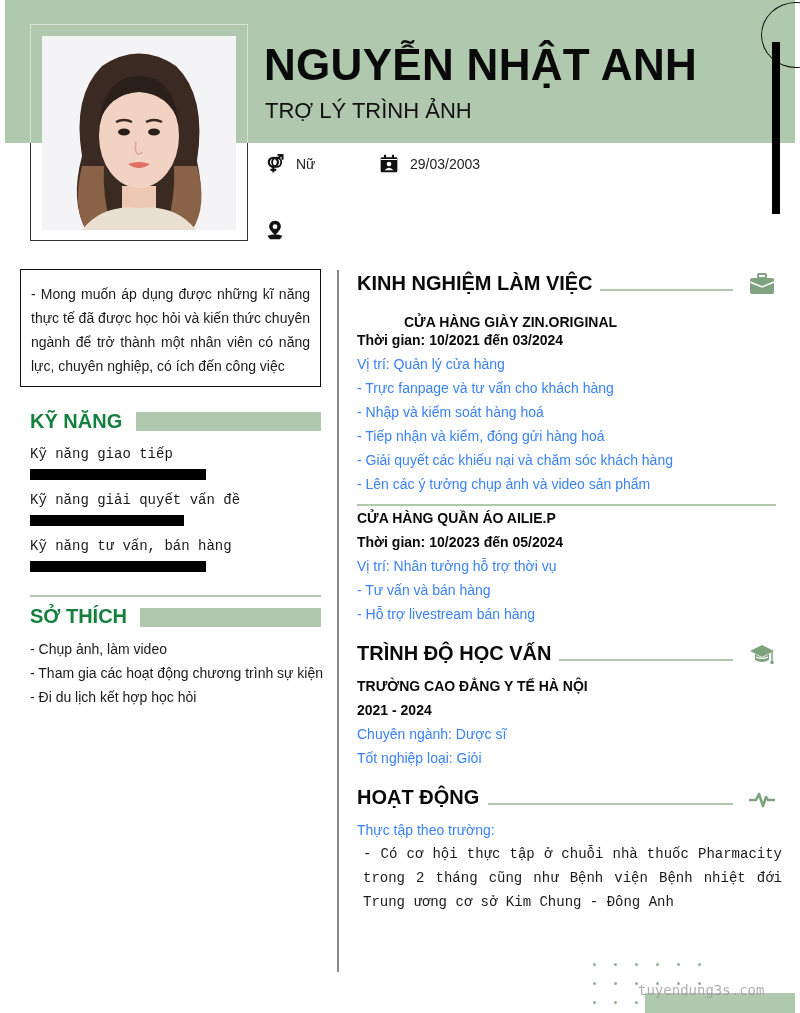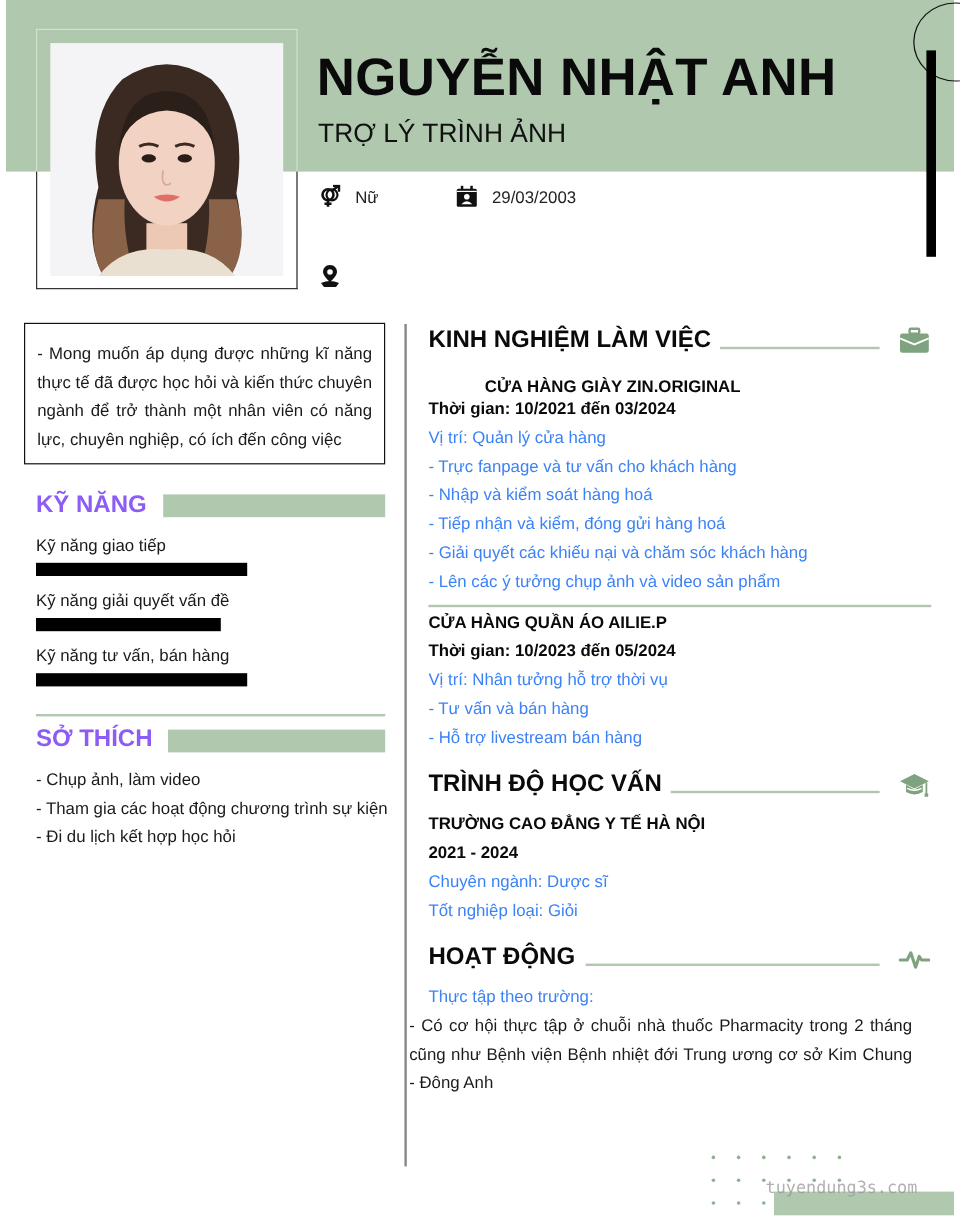--- a/index.html
+++ b/index.html
@@ -17,38 +17,38 @@
 
   .name { position: absolute; left: 264px; top: 40px; font-size: 44px; font-weight: bold; letter-spacing: 0.3px; color: #0a0a0a; white-space: nowrap; }
   .job { position: absolute; left: 265px; top: 98px; font-size: 22px; color: #111; white-space: nowrap; }
 
   .info { position: absolute; display: flex; align-items: center; font-size: 14px; color: #222; white-space: nowrap; }
   .info .ic { width: 20px; height: 20px; margin-right: 11px; display: inline-flex; align-items: center; justify-content: center; }
   .info svg { width: 20px; height: 20px; display: block; }
 
   .objective { position: absolute; left: 20px; top: 269px; width: 301px; height: 118px; border: 1.5px solid #111; padding: 12px 10px 0 10px; font-size: 14px; line-height: 24px; text-align: justify; color: #1a1a1a; }
 
-  .left-title { position: absolute; left: 30px; font-size: 20px; font-weight: bold; color: #8b5cf6; }
+  .left-title { position: absolute; left: 30px; font-size: 20px; font-weight: bold; color: #15803d; }
   .left-title-bar { position: absolute; height: 19px; background: #afc8ae; }
-  .skill-label { position: absolute; left: 30px; font-size: 14px; color: #1a1a1a; }
+  .skill-label { position: absolute; left: 30px; font-size: 14px; color: #1a1a1a; font-family: Liberation Mono, monospace; }
   .skill-bar { position: absolute; left: 30px; height: 11px; background: #000; }
   .left-divider { position: absolute; left: 30px; top: 595px; width: 291px; height: 2px; background: #afc8ae; }
   .hobby { position: absolute; left: 30px; font-size: 14px; color: #1a1a1a; white-space: nowrap; }
 
   .vline { position: absolute; left: 337px; top: 270px; width: 2px; height: 702px; background: #888; }
 
   .sec-title { position: absolute; left: 357px; font-size: 20px; font-weight: bold; color: #0a0a0a; white-space: nowrap; }
   .sec-line { position: absolute; height: 1.5px; background: #afc8ae; }
   .sec-icon { position: absolute; width: 26px; height: 26px; }
   .sec-icon svg { width: 26px; height: 26px; display: block; }
 
   .r-line { position: absolute; left: 357px; font-size: 14px; color: #3b82f6; white-space: nowrap; }
   .r-bold { font-weight: bold; color: #0a0a0a; }
   .r-divider { position: absolute; left: 357px; top: 504px; width: 419px; height: 2px; background: #afc8ae; }
-  .r-para { position: absolute; left: 341px; width: 419px; font-size: 14px; line-height: 24px; text-align: justify; color: #1a1a1a; }
+  .r-para { position: absolute; left: 363px; width: 419px; font-size: 14px; line-height: 24px; text-align: justify; color: #1a1a1a; font-family: Liberation Mono, monospace; }
 
   .dots { position: absolute; left: 591px; top: 961px; width: 130px; height: 50px; }
   .dot { position: absolute; width: 3px; height: 3px; border-radius: 50%; background: #8fb28e; }
   .corner-block { position: absolute; left: 645px; top: 993px; width: 150px; height: 20px; background: #afc8ae; }
   .watermark { position: absolute; left: 638px; top: 982px; font-family: "DejaVu Sans Mono", monospace; font-size: 14px; color: rgba(150,150,150,0.75); white-space: nowrap; }
 </style>
 </head>
 <body>
 
 <div class="band"></div>

